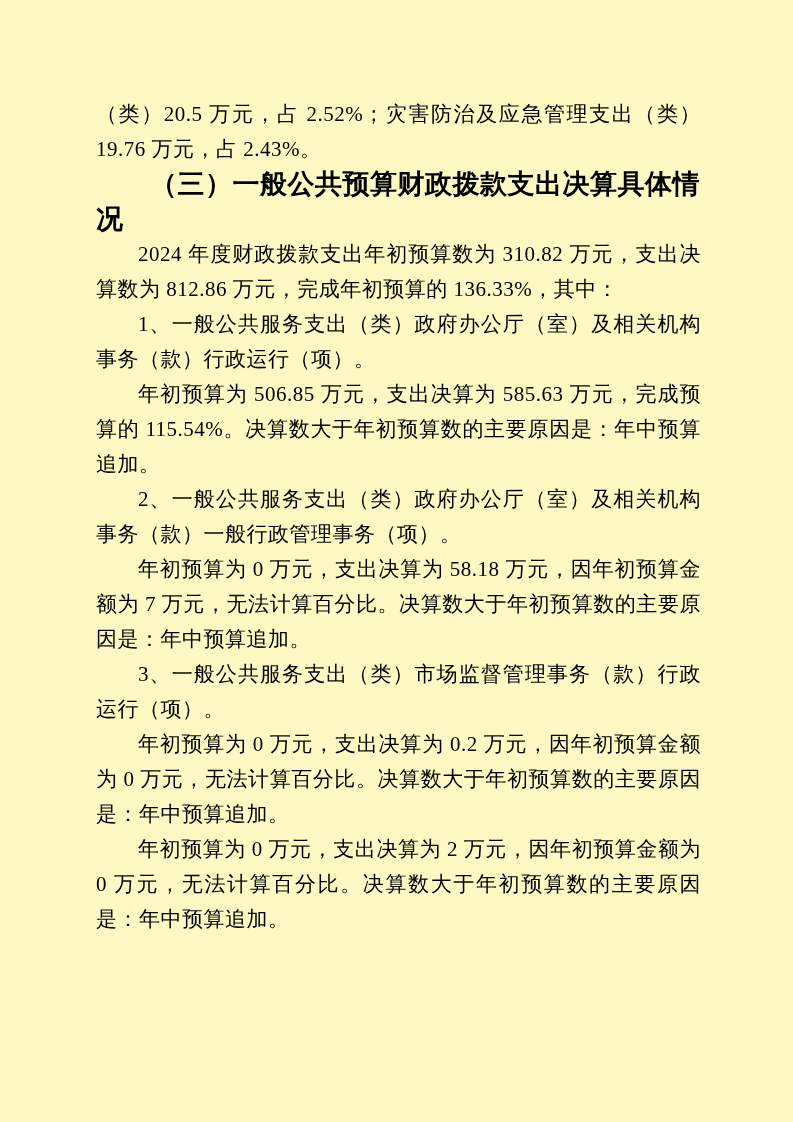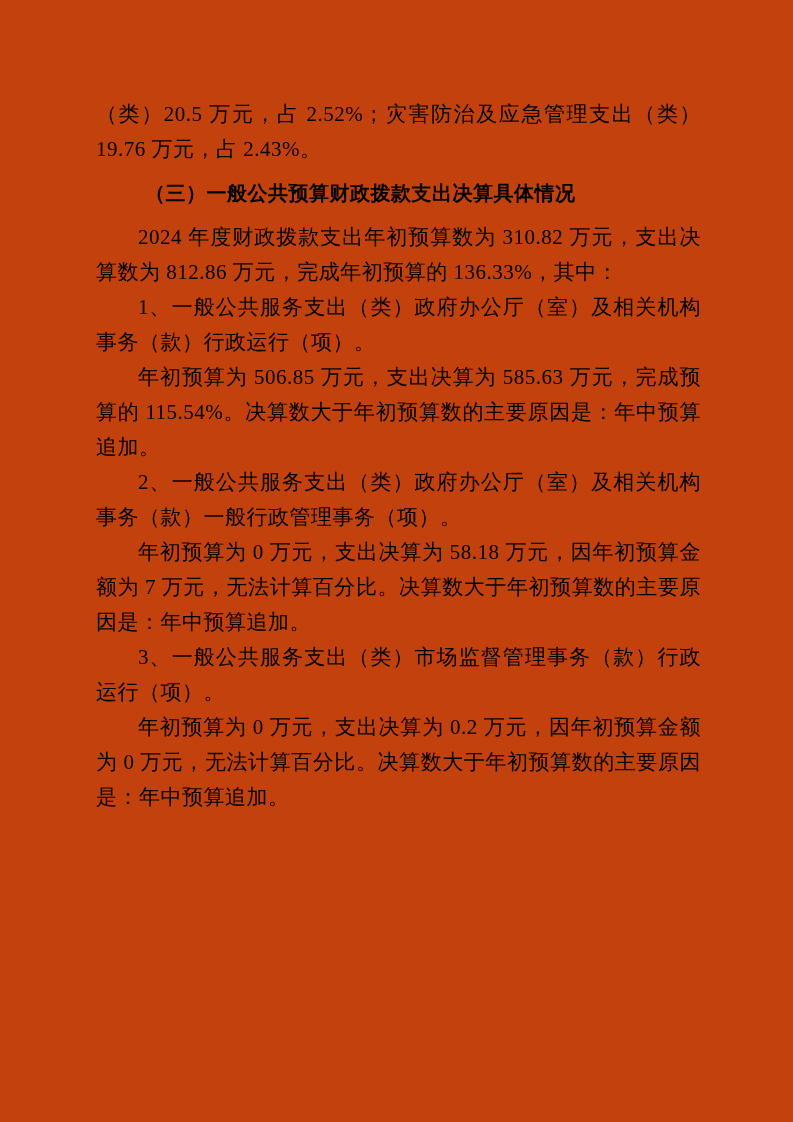--- a/index.html
+++ b/index.html
@@ -4,44 +4,44 @@
   <style>
     html, body {
       margin: 0;
       padding: 0;
       background: #ffffff;
     }
     .page {
       position: relative;
       width: 793px;
       height: 1122px;
-      background: #c2410c;
+      background: #fef9c3;
       box-sizing: border-box;
       padding: 97px 92px 0 96px;
       overflow: hidden;
       color: #000000;
       font-family: "Liberation Serif", "DejaVu Serif", serif;
       font-size: 21px;
       line-height: 35px;
     }
     .para {
       margin: 0;
       text-align: justify;
       text-indent: 2em;
       letter-spacing: 0.5px;
       word-break: break-word;
     }
     .para.no-indent {
       text-indent: 0;
     }
     .heading {
-      margin: 9px;
+      margin: 0;
       font-family: "Liberation Sans", "DejaVu Sans", sans-serif;
       font-weight: bold;
-      font-size: 20px;
+      font-size: 27px;
       line-height: 35px;
       text-indent: 2em;
       letter-spacing: 0.5px;
     }
   </style>
 </head>
 <body>
 
 <div class="page">
   <p class="para no-indent">（类）20.5 万元，占 2.52%；灾害防治及应急管理支出（类）19.76 万元，占 2.43%。</p>
@@ -56,14 +56,15 @@
 
   <p class="para">2、一般公共服务支出（类）政府办公厅（室）及相关机构事务（款）一般行政管理事务（项）。</p>
 
   <p class="para">年初预算为 0 万元，支出决算为 58.18 万元，因年初预算金额为 7 万元，无法计算百分比。决算数大于年初预算数的主要原因是：年中预算追加。</p>
 
   <p class="para">3、一般公共服务支出（类）市场监督管理事务（款）行政运行（项）。</p>
 
   <p class="para">年初预算为 0 万元，支出决算为 0.2 万元，因年初预算金额为 0 万元，无法计算百分比。决算数大于年初预算数的主要原因是：年中预算追加。</p>
 
 
+  <p class="para">年初预算为 0 万元，支出决算为 2 万元，因年初预算金额为 0 万元，无法计算百分比。决算数大于年初预算数的主要原因是：年中预算追加。</p>
 
 </div>
 
 </body></html>

